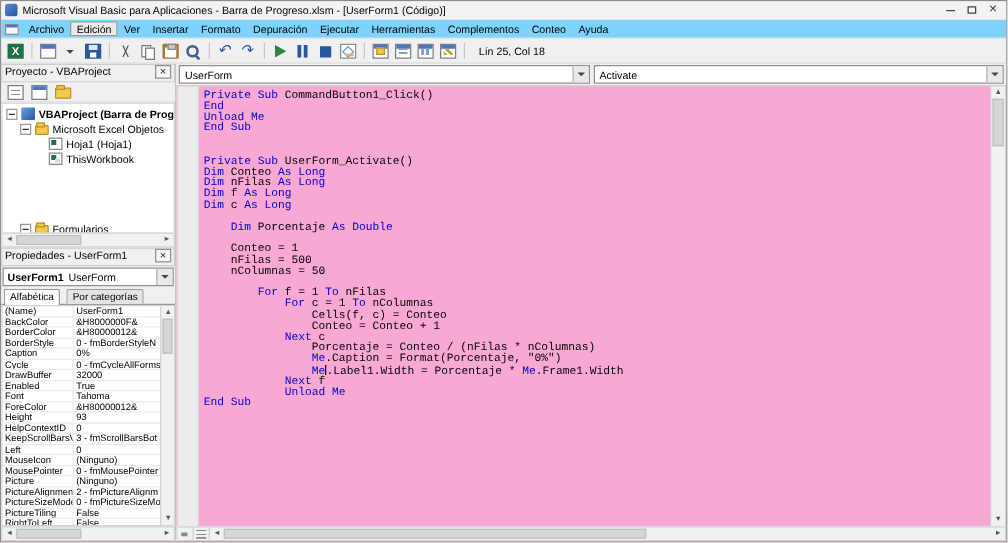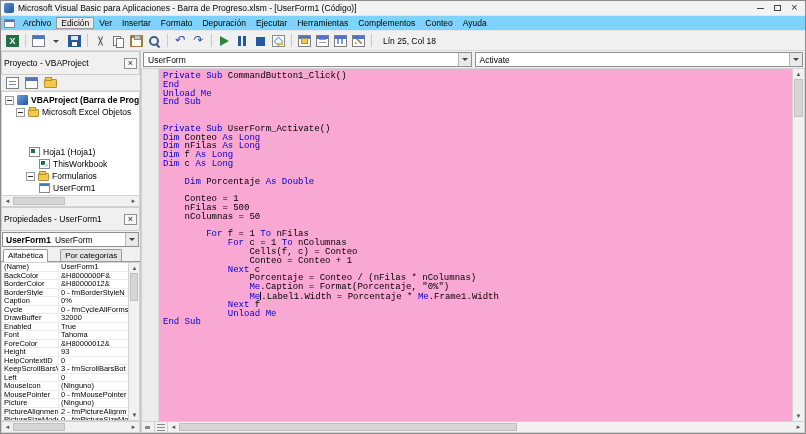--- a/index.html
+++ b/index.html
@@ -66,21 +66,21 @@
   .i-properties-window-icon::after{content:"";position:absolute;left:2px;right:2px;bottom:2px;height:5px;background:repeating-linear-gradient(#9a9a9a 0 1px,transparent 1px 3px)}
   .i-object-browser-icon::after{content:"";position:absolute;left:2px;bottom:2px;width:7px;height:5px;background:repeating-linear-gradient(90deg,#7aa0d4 0 2px,transparent 2px 4px)}
   .i-toolbox-icon::after{content:"";position:absolute;left:2px;bottom:2px;width:7px;height:5px;background:repeating-linear-gradient(45deg,#c9a13a 0 2px,transparent 2px 4px)}
 
   
   .main{flex:1;display:flex;overflow:hidden;background:#f0f0f0}
   .left-col{width:139px;flex:0 0 auto;display:flex;flex-direction:column;overflow:hidden}
   .code-col{flex:1;display:flex;flex-direction:column;overflow:hidden;border-left:1px solid #c6c6c6}
 
   
-  .panel-header{height:24px;flex:0 0 auto;display:flex;align-items:center;background:#f0f0f0;border:1px solid #cdcdcd;padding:0 2px;font-size:8.5px}
+  .panel-header{height:15px;flex:0 0 auto;display:flex;background:#f0f0f0;border:1px solid #cdcdcd;padding:0 2px;font-size:8.5px}
   .ph-title{flex:1;overflow:hidden;white-space:nowrap}
   .panel-close{width:13px;height:11px;margin-left:2px;border:1px solid #8f8f8f;background:#f7f7f7;display:flex;align-items:center;justify-content:center;font-size:9px;line-height:9px;color:#222;flex:0 0 auto}
   .panel-close::before{content:"\00D7"}
 
   .proj-toolbar{height:16px;flex:0 0 auto;display:flex;align-items:center;gap:3px;padding:0 3px;background:#f0f0f0;border-bottom:1px solid #e0e0e0}
   .pt-btn{width:16px;height:14px;display:flex;align-items:center;justify-content:center}
   .pi-view-code-icon{background:#fff;border:1px solid #7e7e7e}
   .pi-view-code-icon::after{content:"";position:absolute;left:2px;top:3px;right:2px;bottom:2px;background:repeating-linear-gradient(#6f8fc4 0 1px,transparent 1px 3px)}
   .pi-view-object-icon{background:#fff;border:1px solid #7e7e7e}
   .pi-view-object-icon::before{content:"";position:absolute;left:0;right:0;top:0;height:3px;background:#4a76c9}
@@ -115,21 +115,21 @@
   .sb-arrow.u::before{content:"\25B2"}
   .sb-arrow.d::before{content:"\25BC"}
   .sb-track{flex:1;height:10px;position:relative}
   .sb-thumb{position:absolute;left:0;top:1px;height:8px;width:45%;background:#d6d6d6;border:1px solid #bfbfbf}
 
   
   .prop-combo{height:15px;flex:0 0 auto;margin:1px;background:#fff;border:1px solid #8f8f8f;display:flex;align-items:center;padding-left:3px;font-size:8.5px;overflow:hidden}
   .prop-combo .b{font-weight:bold;margin-right:4px;white-space:nowrap}
   .combo-arrow{margin-left:auto;width:13px;height:100%;background:#e9e9e9;border-left:1px solid #b5b5b5;display:flex;align-items:center;justify-content:center;flex:0 0 auto}
   .combo-arrow::before{content:"";border-top:3px solid #444;border-left:3px solid transparent;border-right:3px solid transparent}
-  .prop-tabs{height:14px;flex:0 0 auto;display:flex;align-items:flex-end;background:#f0f0f0;padding-left:2px;gap:12px;border-bottom:1px solid #9a9a9a}
+  .prop-tabs{height:14px;flex:0 0 auto;display:flex;align-items:flex-end;background:#f0f0f0;padding-left:2px;gap:5px;border-bottom:1px solid #9a9a9a}
   .prop-tab{font-size:8px;padding:1px 4px;border:1px solid #9a9a9a;border-bottom:none;background:#e4e4e4;border-radius:2px 2px 0 0;height:12px;line-height:10px;white-space:nowrap}
   .prop-tab.active{background:#fff;height:13px;margin-bottom:-1px}
   .prop-grid{flex:1;display:flex;overflow:hidden;background:#fff;border:1px solid #d2d2d2}
   .prop-rows{flex:1;overflow:hidden}
   .prop-row{display:flex;height:8.5px;border-bottom:1px solid #ececec;font-size:7.5px;line-height:8px}
   .prop-name{width:57px;flex:0 0 auto;border-right:1px solid #ececec;padding-left:2px;overflow:hidden;white-space:nowrap}
   .prop-value{flex:1;padding-left:2px;overflow:hidden;white-space:nowrap}
   .prop-vscroll{width:11px;flex:0 0 auto;display:flex;flex-direction:column;background:#f1f1f1;border-left:1px solid #d2d2d2}
   .vtrack{flex:1;position:relative}
   .vthumb{position:absolute;left:1px;right:1px;top:0;height:28px;background:#d6d6d6;border:1px solid #bfbfbf}
@@ -278,31 +278,31 @@
           <div class="tree-row" style="padding-left: 3px;">
             <span class="expander"></span>
             <span class="tree-icon t-project-icon"></span>
             <span class="tree-label bold">VBAProject (Barra de Progreso.xlsm)</span>
           </div>
           <div class="tree-row" style="padding-left: 14px;">
             <span class="expander"></span>
             <span class="tree-icon t-folder-icon"></span>
             <span class="tree-label">Microsoft Excel Objetos</span>
           </div>
-          <div class="tree-row" style="padding-left: 15px; margin-top: 28px;">
+          <div class="tree-row" style="padding-left: 25px;">
             <span class="exp-spacer"></span>
             <span class="tree-icon t-sheet-icon"></span>
             <span class="tree-label">Hoja1 (Hoja1)</span>
           </div>
           <div class="tree-row" style="padding-left: 25px;">
             <span class="exp-spacer"></span>
             <span class="tree-icon t-workbook-icon"></span>
             <span class="tree-label">ThisWorkbook</span>
           </div>
-          <div class="tree-row" style="padding-left: 24px;">
+          <div class="tree-row" style="padding-left: 14px; margin-top: 44px;">
             <span class="expander"></span>
             <span class="tree-icon t-folder-icon"></span>
             <span class="tree-label">Formularios</span>
           </div>
           <div class="tree-row" style="padding-left: 25px;">
             <span class="exp-spacer"></span>
             <span class="tree-icon t-userform-icon"></span>
             <span class="tree-label">UserForm1</span>
           </div>
         </div>

